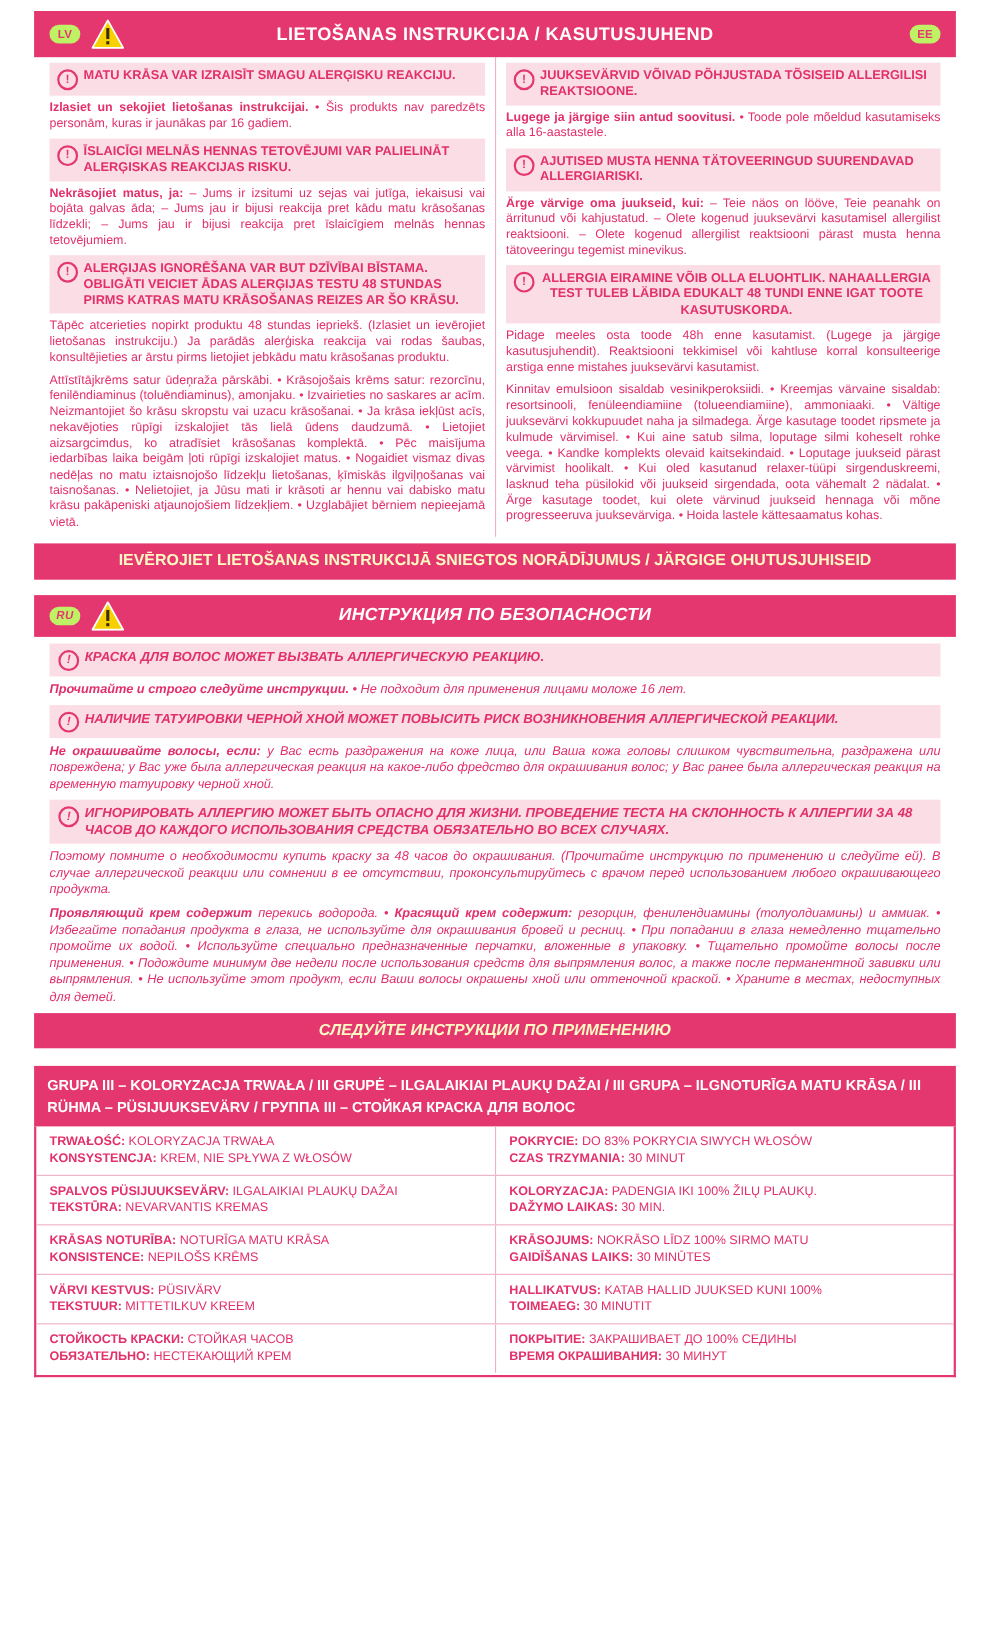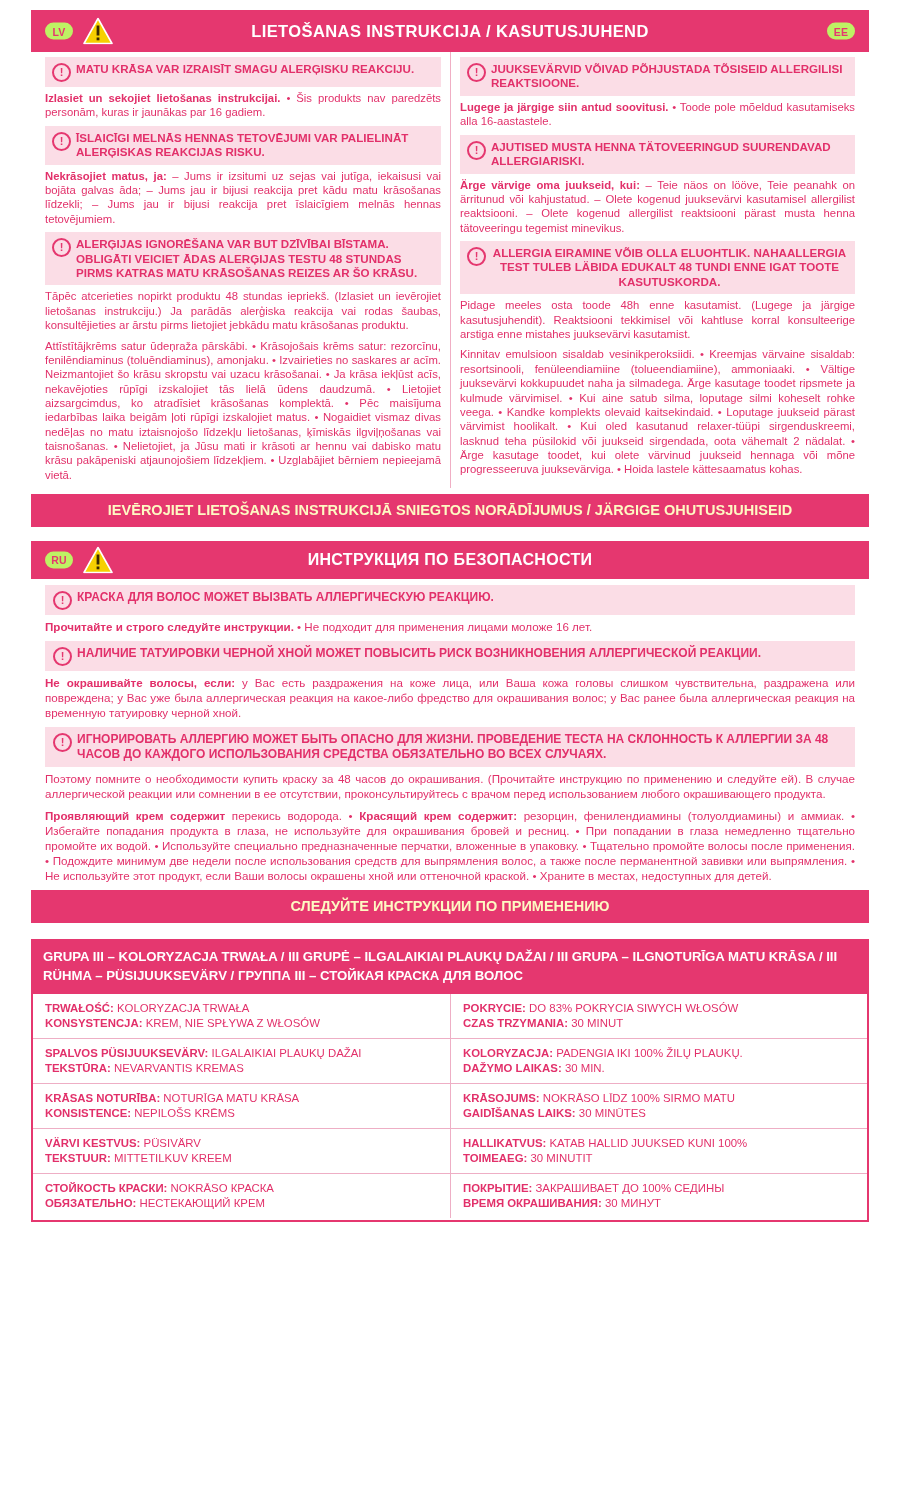--- a/index.html
+++ b/index.html
@@ -90,21 +90,21 @@
     font-weight:bold;font-size:11px;
     display:flex;align-items:center;justify-content:center;
     line-height:1;margin-top:1px;
   }
   .strip{
     background:#e5376f;color:#fef9c3;text-align:center;font-weight:bold;
     font-size:14.5px;line-height:1.3;padding:7px 10px;
     margin-top:6px;
   }
   
-  .ru-wrap{margin-top:14px;}
+  .ru-wrap{margin-top:14px;font-style:italic;}
   .ru-hdr{
     position:relative;height:38px;background:#e5376f;color:#fff;
     display:flex;align-items:center;justify-content:center;
     font-size:16px;font-weight:bold;letter-spacing:.3px;
   }
   .ru-body{padding:0 14px;}
   .ru-box{
     background:#fbdde6;padding:5px 8px;margin:6px 0 4px 0;
     font-weight:bold;font-size:12px;line-height:1.25;
   }
@@ -307,21 +307,21 @@
             <span class="ln"><b>TEKSTUUR:</b><span> MITTETILKUV KREEM</span></span>
           </div>
           <div class="tcell right">
             <span class="ln"><b>HALLIKATVUS:</b><span> KATAB HALLID JUUKSED KUNI 100%</span></span>
             <span class="ln"><b>TOIMEAEG:</b><span> 30 MINUTIT</span></span>
           </div>
         </div>
 
         <div class="trow">
           <div class="tcell">
-            <span class="ln"><b>СТОЙКОСТЬ КРАСКИ:</b><span> NOKRĀSO КРАСКА</span></span>
+            <span class="ln"><b>СТОЙКОСТЬ КРАСКИ:</b><span> СТОЙКАЯ ЧАСОВ</span></span>
             <span class="ln"><b>ОБЯЗАТЕЛЬНО:</b><span> НЕСТЕКАЮЩИЙ КРЕМ</span></span>
           </div>
           <div class="tcell right">
             <span class="ln"><b>ПОКРЫТИЕ:</b><span> ЗАКРАШИВАЕТ ДО 100% СЕДИНЫ</span></span>
             <span class="ln"><b>ВРЕМЯ ОКРАШИВАНИЯ:</b><span> 30 МИНУТ</span></span>
           </div>
         </div>
 
       </div>
     </div>

